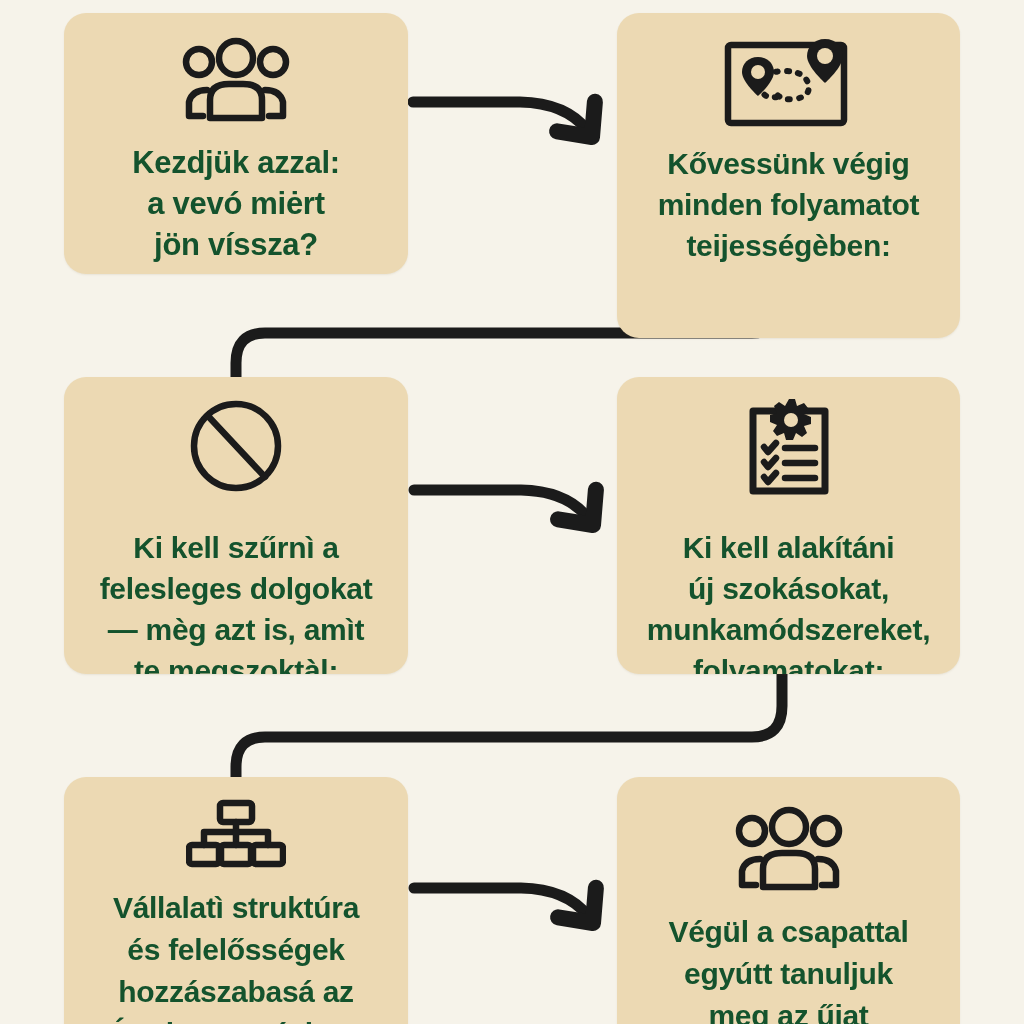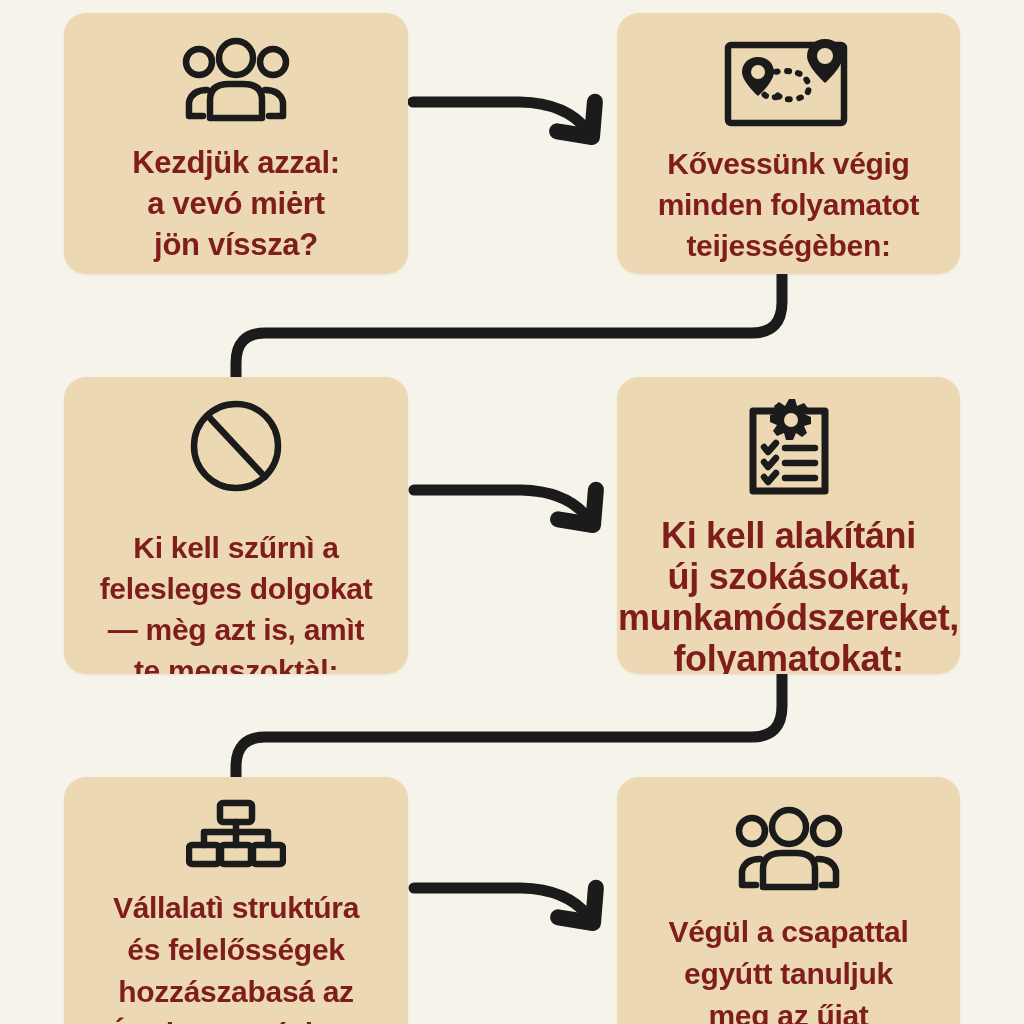--- a/index.html
+++ b/index.html
@@ -41,49 +41,49 @@
     overflow: hidden;
     box-shadow: 0 1px 2px rgba(120,100,60,0.10);
   }
   .node-icon {
     display: block;
     margin: 0 auto;
     flex: 0 0 auto;
   }
   .node-text {
     text-align: center;
-    color: #7f1d1d;
+    color: #14532d;
     font-weight: 700;
     letter-spacing: -0.3px;
     white-space: pre-line;
     width: 100%;
     flex: 0 0 auto;
   }
 
   
   #node-1 { left: 64px;  top: 13px;  width: 344px; height: 261px; }
-  #node-2 { left: 617px; top: 13px;  width: 343px; height: 261px; }
+  #node-2 { left: 617px; top: 13px;  width: 343px; height: 325px; }
   
   #node-3 { left: 64px;  top: 377px; width: 344px; height: 297px; }
   #node-4 { left: 617px; top: 377px; width: 343px; height: 297px; }
   
   #node-5 { left: 64px;  top: 777px; width: 344px; height: 270px; }
   #node-6 { left: 617px; top: 777px; width: 343px; height: 270px; }
 
   #node-1 .node-icon { margin-top: 23px; }
   #node-1 .node-text { margin-top: 18px; font-size: 31px; line-height: 41px; }
 
   #node-2 .node-icon { margin-top: 22px; }
   #node-2 .node-text { margin-top: 16px; font-size: 30px; line-height: 41px; }
 
   #node-3 .node-icon { margin-top: 22px; }
   #node-3 .node-text { margin-top: 34px; font-size: 30px; line-height: 41px; }
 
   #node-4 .node-icon { margin-top: 22px; }
-  #node-4 .node-text { margin-top: 18px; font-size: 36px; line-height: 41px; }
+  #node-4 .node-text { margin-top: 30px; font-size: 30px; line-height: 41px; }
 
   #node-5 .node-icon { margin-top: 22px; }
   #node-5 .node-text { margin-top: 16px; font-size: 30px; line-height: 42px; }
 
   #node-6 .node-icon { margin-top: 28px; }
   #node-6 .node-text { margin-top: 18px; font-size: 30px; line-height: 42px; }
 </style>
 </head>
 <body>
 

